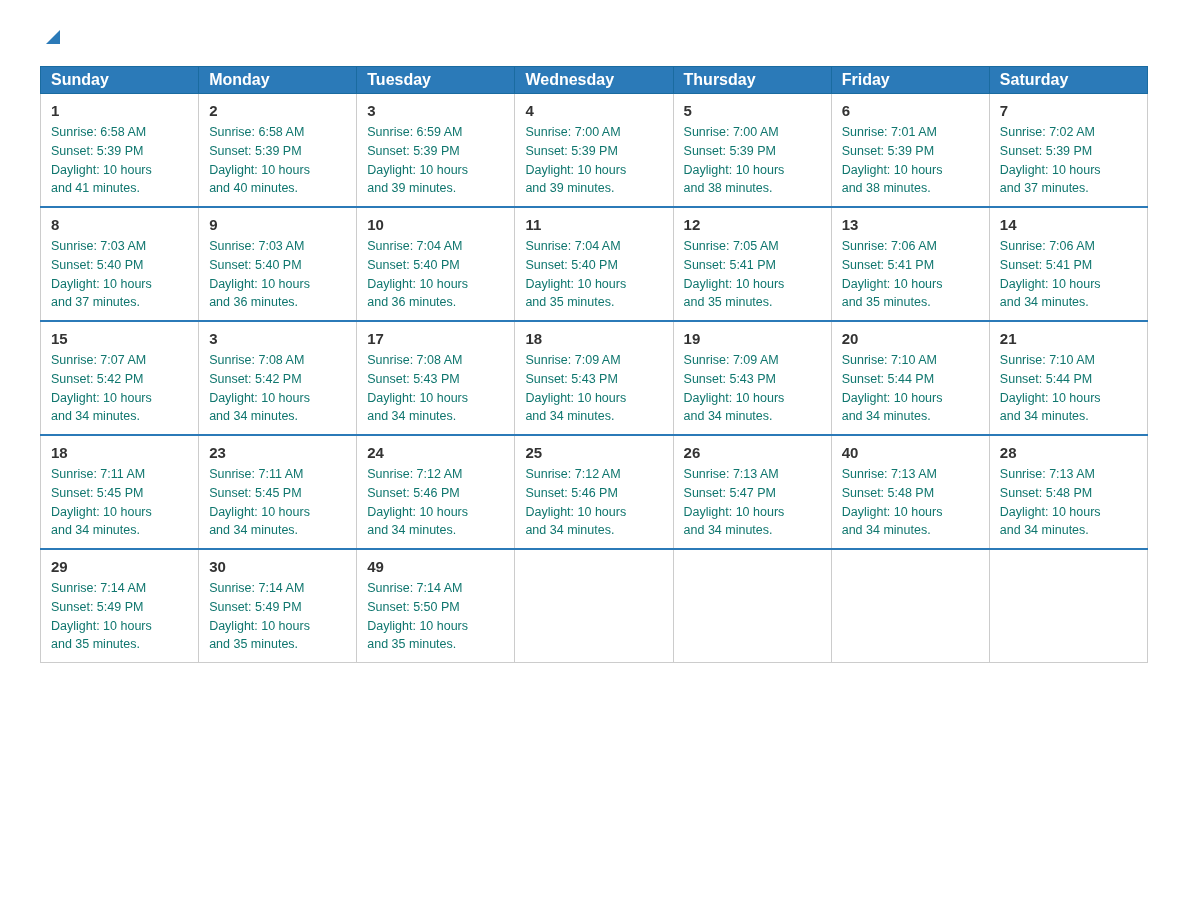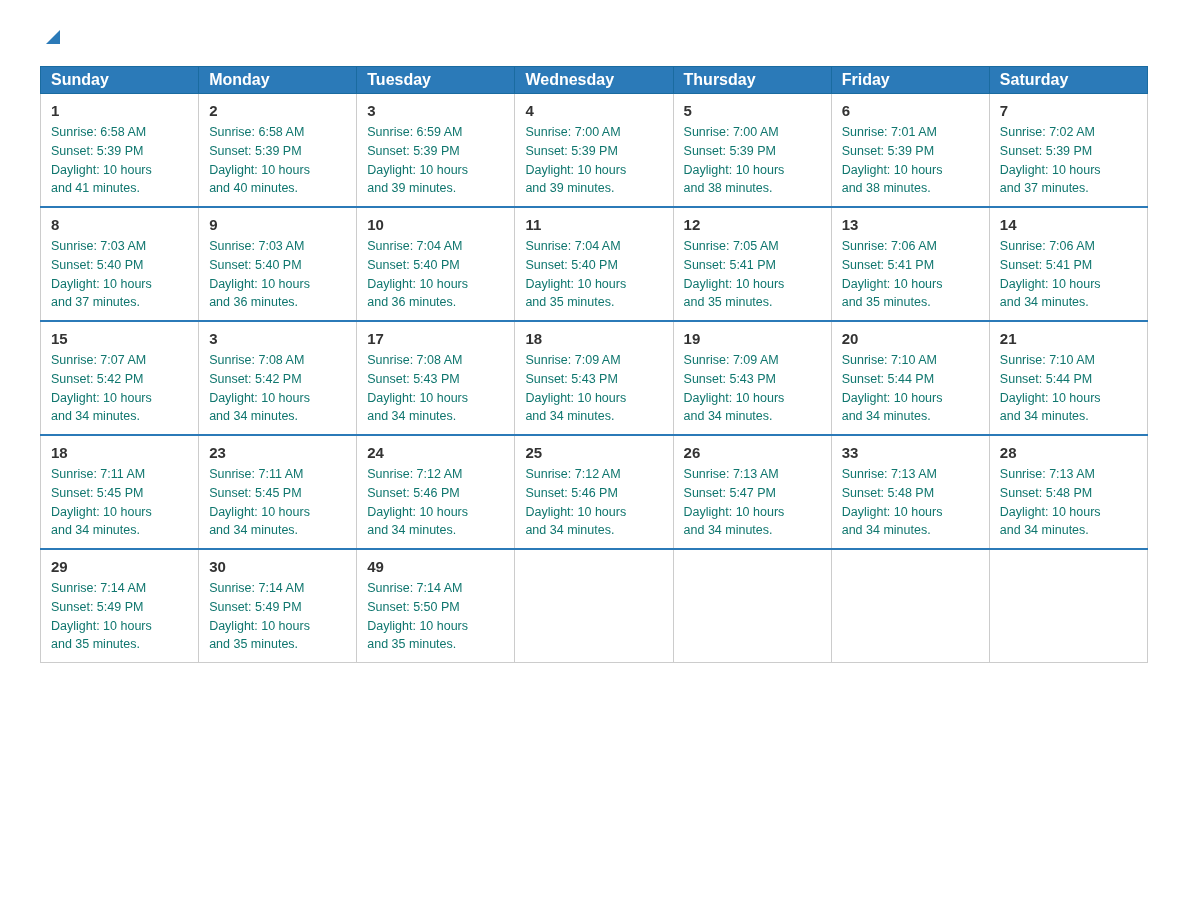--- a/index.html
+++ b/index.html
@@ -231,21 +231,21 @@
         </td>
         <td>
           <span class="day-num">25</span>
           <div class="day-info">Sunrise: 7:12 AM<br>Sunset: 5:46 PM<br>Daylight: 10 hours<br>and 34 minutes.</div>
         </td>
         <td>
           <span class="day-num">26</span>
           <div class="day-info">Sunrise: 7:13 AM<br>Sunset: 5:47 PM<br>Daylight: 10 hours<br>and 34 minutes.</div>
         </td>
         <td>
-          <span class="day-num">33</span>
+          <span class="day-num">40</span>
           <div class="day-info">Sunrise: 7:13 AM<br>Sunset: 5:48 PM<br>Daylight: 10 hours<br>and 34 minutes.</div>
         </td>
         <td>
           <span class="day-num">28</span>
           <div class="day-info">Sunrise: 7:13 AM<br>Sunset: 5:48 PM<br>Daylight: 10 hours<br>and 34 minutes.</div>
         </td>
       </tr>
       <tr>
         <td>
           <span class="day-num">29</span>

